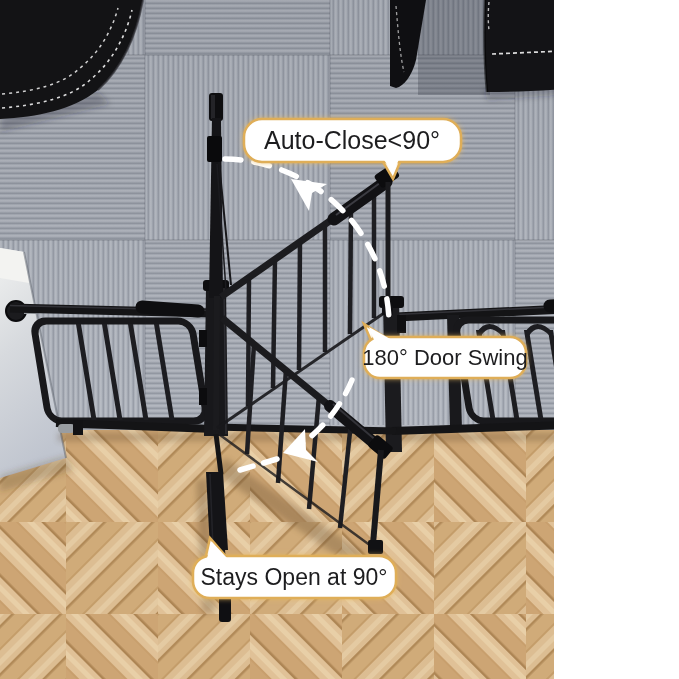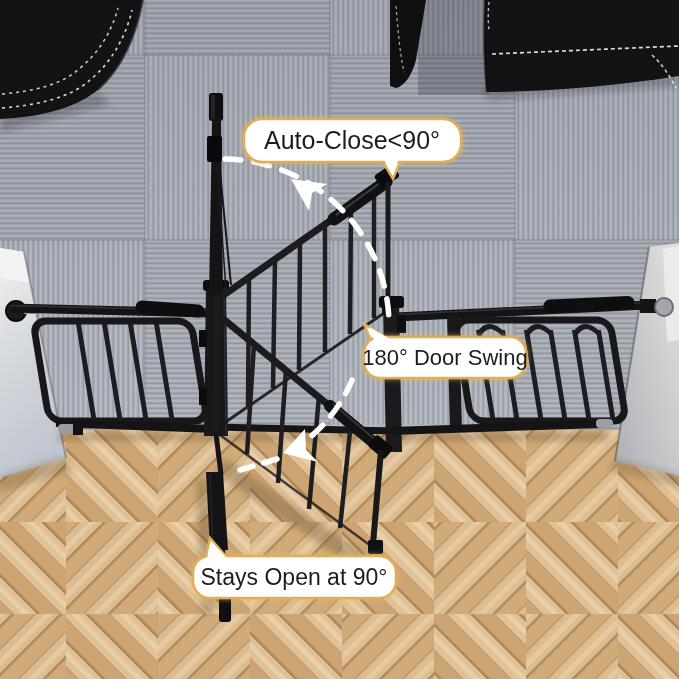--- a/index.html
+++ b/index.html
@@ -1,16 +1,16 @@
 <!DOCTYPE html>
 <html><head>
 <meta charset="utf-8">
 <style>
   html,body{margin:0;padding:0;background:#ffffff;}
-  .stage{position:relative;width:679px;height:679px;overflow:hidden;background:#737373;
+  .stage{position:relative;width:554px;height:679px;overflow:hidden;background:#737373;
          font-family:"Liberation Sans",sans-serif;}
   svg{display:block;}
   .lbl{font-family:"Liberation Sans","DejaVu Sans",sans-serif;fill:#1d1d1f;}
 </style>
 </head>
 <body>
 
 <div class="stage">
 <svg width="679" height="679" viewBox="0 0 679 679">
   <defs>

